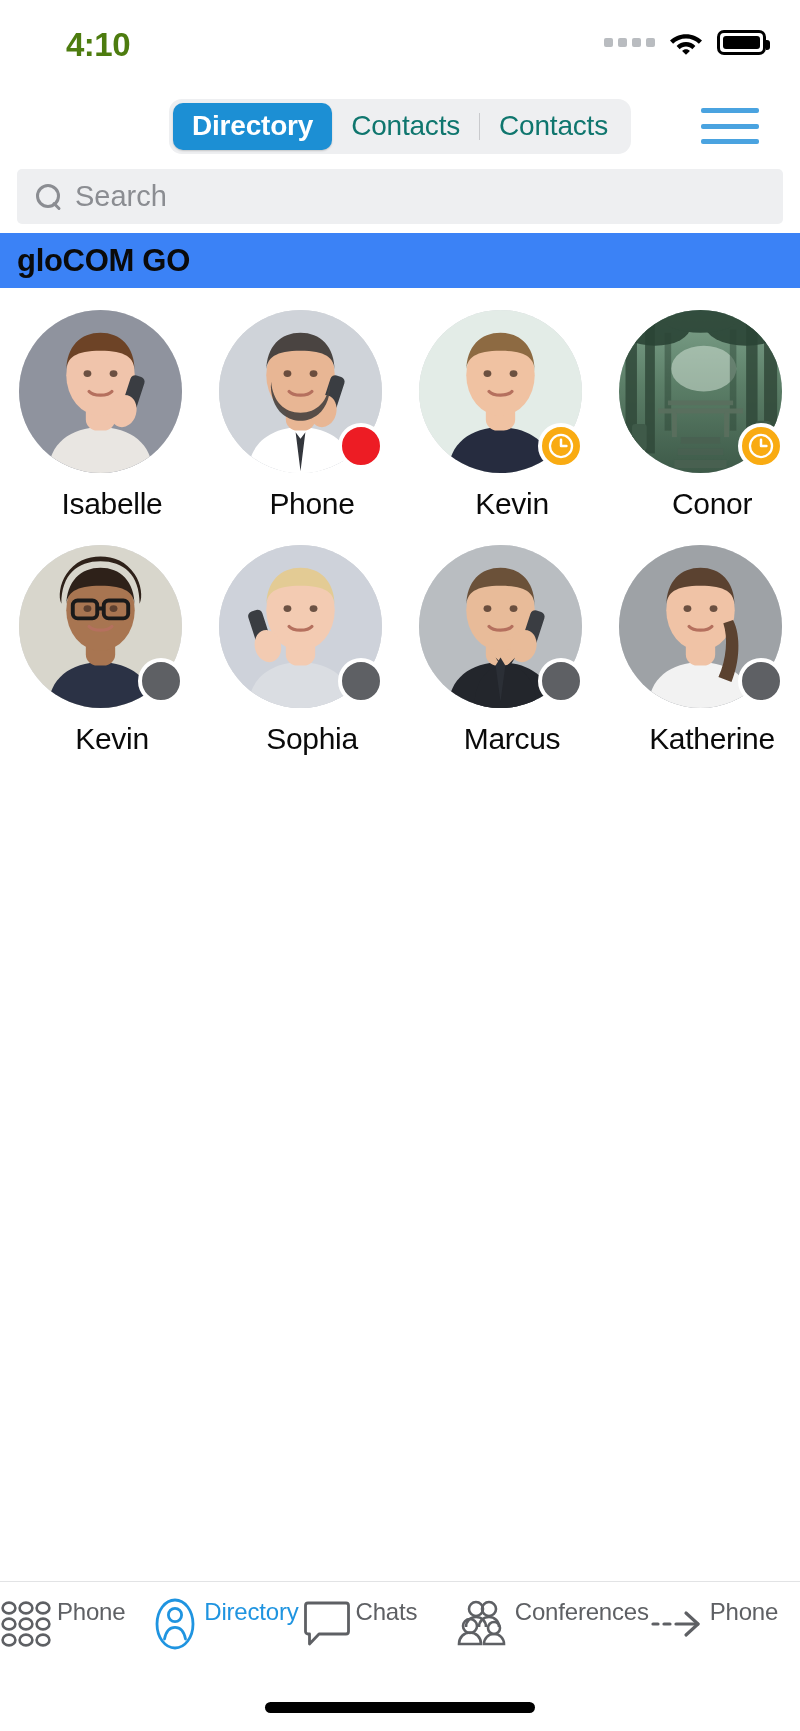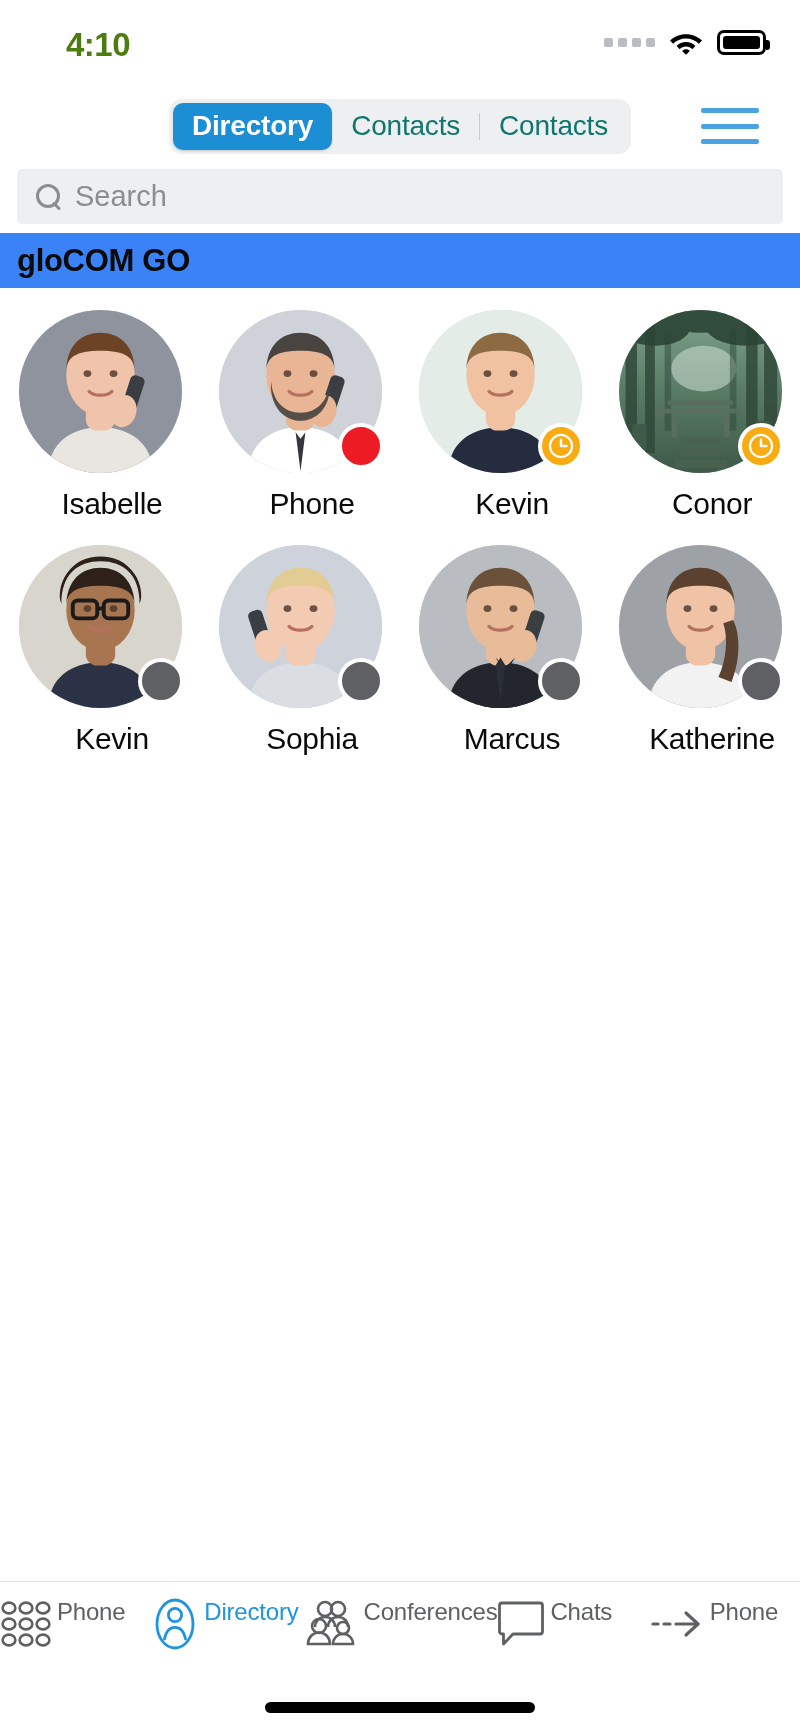--- a/index.html
+++ b/index.html
@@ -419,47 +419,47 @@
           <ellipse cx="24" cy="26" rx="18" ry="24" fill="none" stroke="#1f94e0" stroke-width="2.8"></ellipse>
           <circle cx="24" cy="17" r="6.6" fill="none" stroke="#1f94e0" stroke-width="2.8"></circle>
           <path d="M13.5 41c1.5-7.6 5.4-11.6 10.5-11.6S33 33.4 34.5 41" fill="none" stroke="#1f94e0" stroke-width="2.8" stroke-linecap="round"></path>
         </svg>
       </span>
       <span class="lbl">Directory</span>
     </div>
 
     <div class="tab">
       <span class="ic">
+        <svg width="48" height="50" viewBox="0 0 48 50">
+          <path d="M5 4h38a2.5 2.5 0 012.5 2.5v26A2.5 2.5 0 0143 35H16l-9.5 10V35H5a2.5 2.5 0 01-2.5-2.5v-26A2.5 2.5 0 015 4z" fill="none" stroke="#5e6064" stroke-width="2.8" stroke-linejoin="round"></path>
+        </svg>
+      </span>
+      <span class="lbl">Chats</span>
+    </div>
+
+    <div class="tab">
+      <span class="ic">
         <svg width="56" height="50" viewBox="0 0 56 50">
           <g fill="none" stroke="#5e6064" stroke-width="2.6">
             <circle cx="22" cy="10" r="7"></circle>
               <circle cx="35" cy="10" r="7"></circle>
             <path d="M12 28c0-6 4.5-10 10-10s10 4 10 10"></path>
             <path d="M25 28c0-6 4.5-10 10-10s10 4 10 10"></path>
             <circle cx="16" cy="27" r="7"></circle>
             <path d="M5 45c0-6.6 4.9-11.5 11-11.5S27 38.4 27 45z"></path>
             <circle cx="40" cy="29" r="6"></circle>
             <path d="M30 45c0-5.8 4.4-10 10-10s10 4.2 10 10z"></path>
           </g>
         </svg>
       </span>
       <span class="lbl">Conferences</span>
     </div>
 
     <div class="tab">
       <span class="ic">
-        <svg width="48" height="50" viewBox="0 0 48 50">
-          <path d="M5 4h38a2.5 2.5 0 012.5 2.5v26A2.5 2.5 0 0143 35H16l-9.5 10V35H5a2.5 2.5 0 01-2.5-2.5v-26A2.5 2.5 0 015 4z" fill="none" stroke="#5e6064" stroke-width="2.8" stroke-linejoin="round"></path>
-        </svg>
-      </span>
-      <span class="lbl">Chats</span>
-    </div>
-
-    <div class="tab">
-      <span class="ic">
         <svg width="56" height="40" viewBox="0 0 56 40">
           <g stroke="#5e6064" stroke-width="3.2" fill="none" stroke-linecap="round">
             <path d="M4 20h5"></path>
               <path d="M15 20h6"></path>
               <path d="M27 20h22"></path>
             <path d="M37 9l12 11-12 11" stroke-linejoin="round"></path>
           </g>
         </svg>
       </span>
       <span class="lbl">Phone</span>

